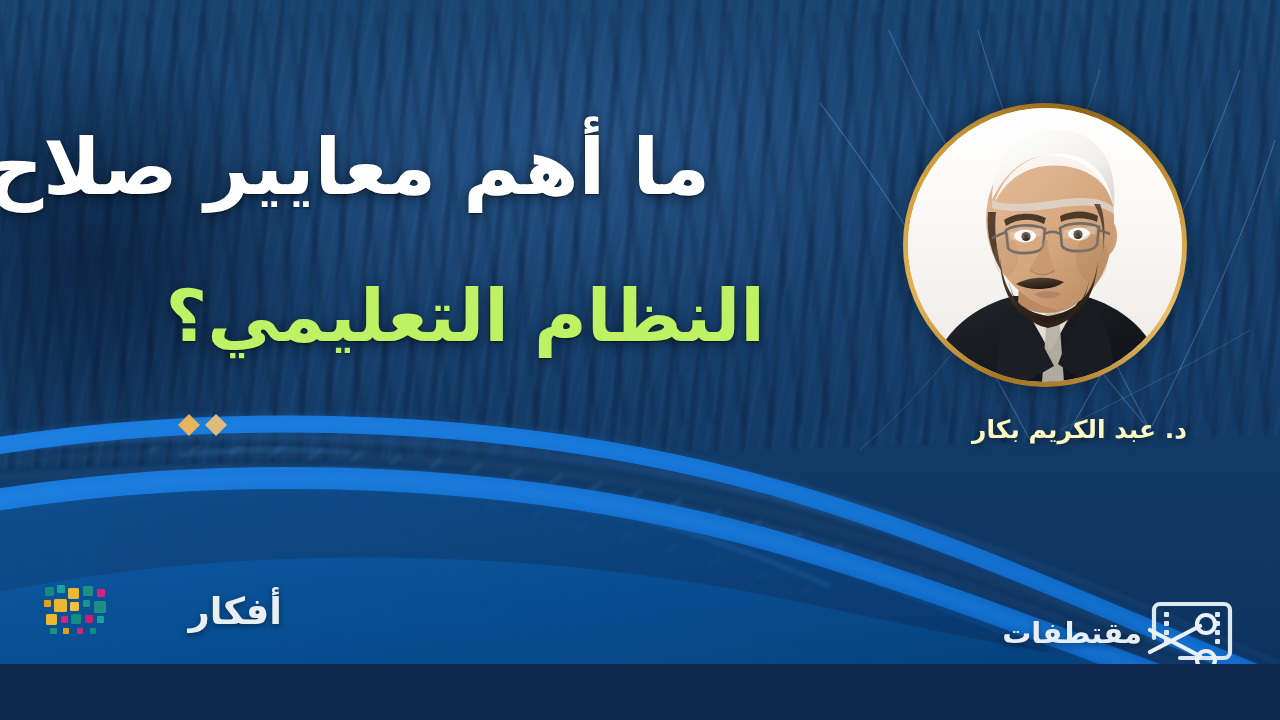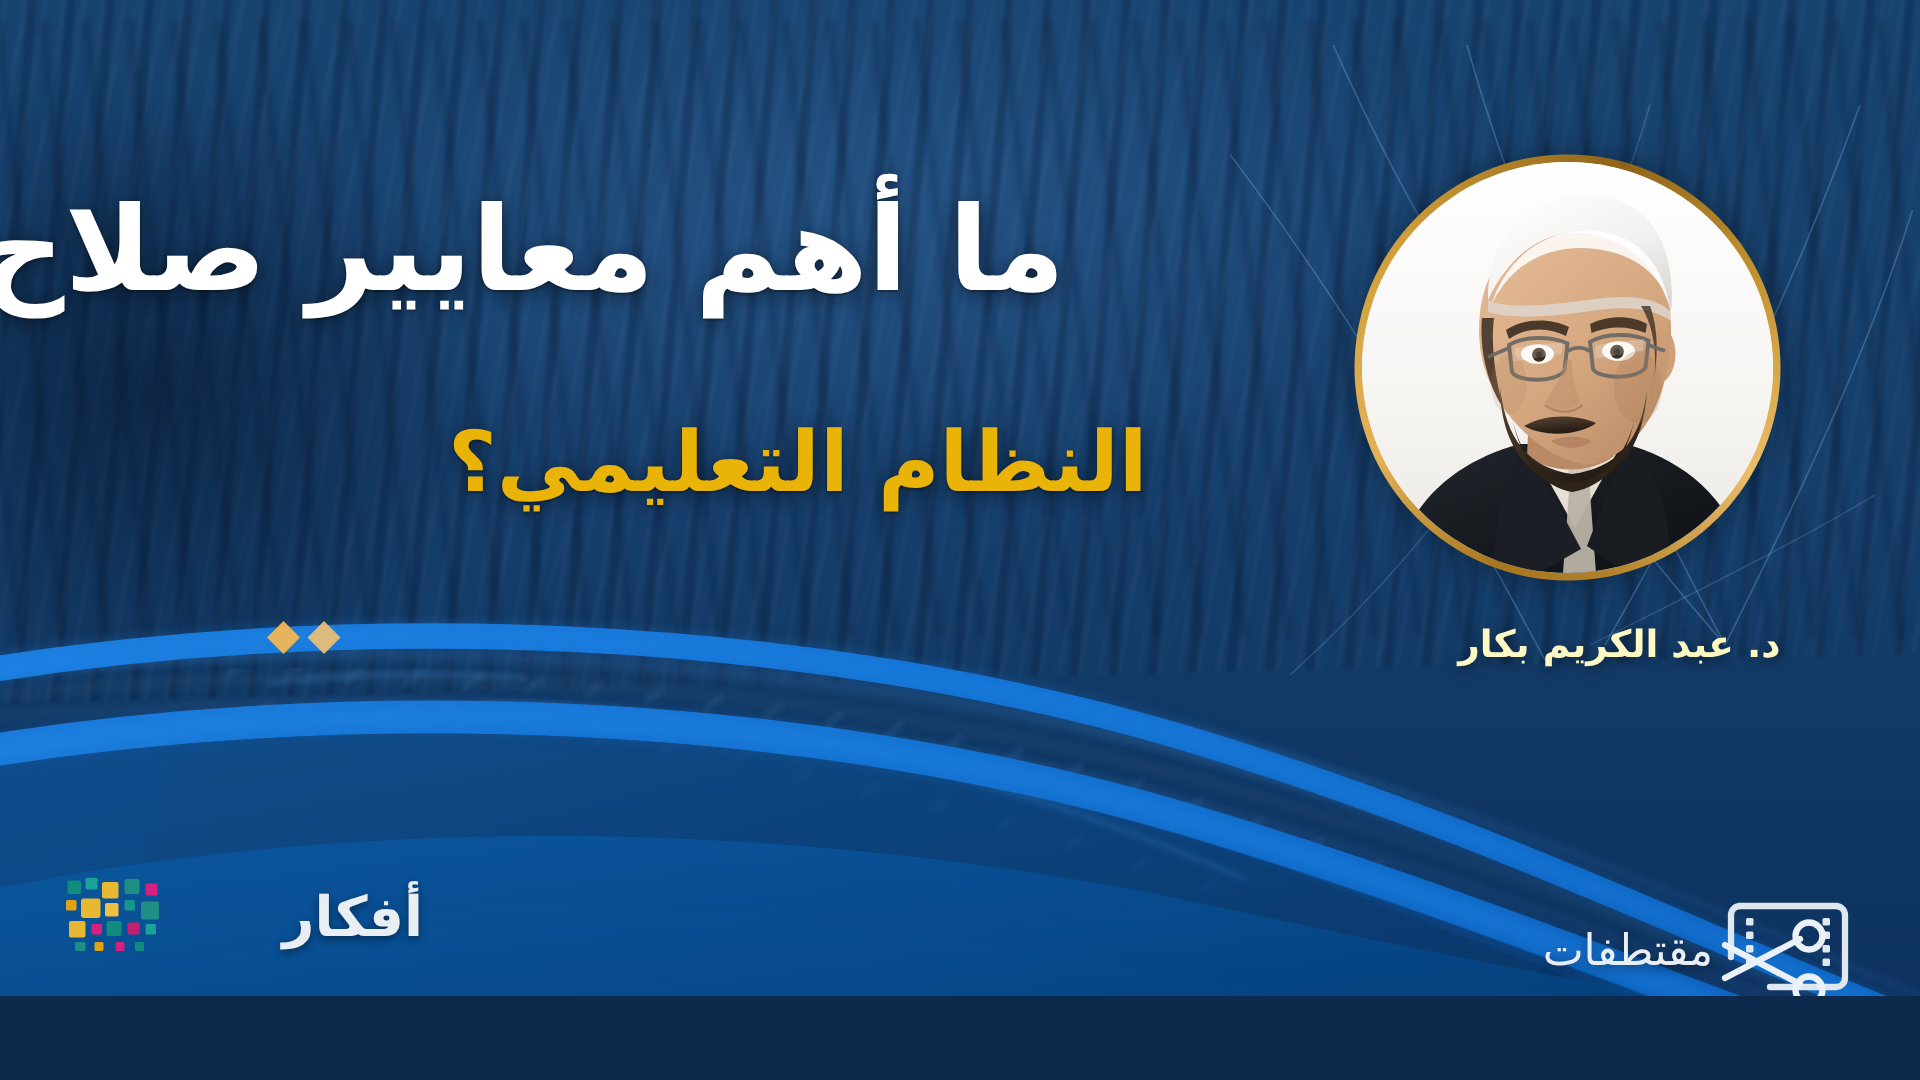--- a/index.html
+++ b/index.html
@@ -84,21 +84,21 @@
     letter-spacing:-1px;
     line-height:1.02;
   }
   .t1{
     position:absolute;right:-30px;top:0;
     font-size:78px;color:#ffffff;
     text-shadow:0 3px 14px rgba(0,0,0,.42),0 1px 2px rgba(0,0,0,.5);
   }
   .t2{
     position:absolute;right:-85px;top:152px;
-    font-size:56px;color:#eab308;
+    font-size:72px;color:#bef264;
     text-shadow:0 3px 14px rgba(0,0,0,.42),0 1px 2px rgba(0,0,0,.5);
   }
 
   
   .speaker{
     position:absolute;right:93px;top:415px;
     font-size:25px;font-weight:bold;color:#fef9c3;direction:rtl;
     text-shadow:0 2px 9px rgba(0,0,0,.5);
     letter-spacing:0px;
   }
@@ -122,21 +122,21 @@
     direction:rtl;
   }
   .mosaic{position:absolute;left:2px;top:2px;width:64px;height:50px;}
 
   
   .clips{
     position:absolute;left:1010px;top:600px;width:220px;height:78px;
   }
   .clips-label{
     position:absolute;right:88px;top:16px;
-    font-size:29px;font-weight:normal;color:#e8eef4;direction:rtl;
+    font-size:29px;font-weight:bold;color:#e8eef4;direction:rtl;
     text-shadow:0 2px 7px rgba(0,0,0,.4);
     white-space:nowrap;
   }
   .clips-icon{position:absolute;right:-8px;top:-6px;width:92px;height:80px;}
 
   
   .thin-arcs{position:absolute;left:820px;top:30px;width:460px;height:420px;pointer-events:none;}
 </style>
 </head>
 <body>

